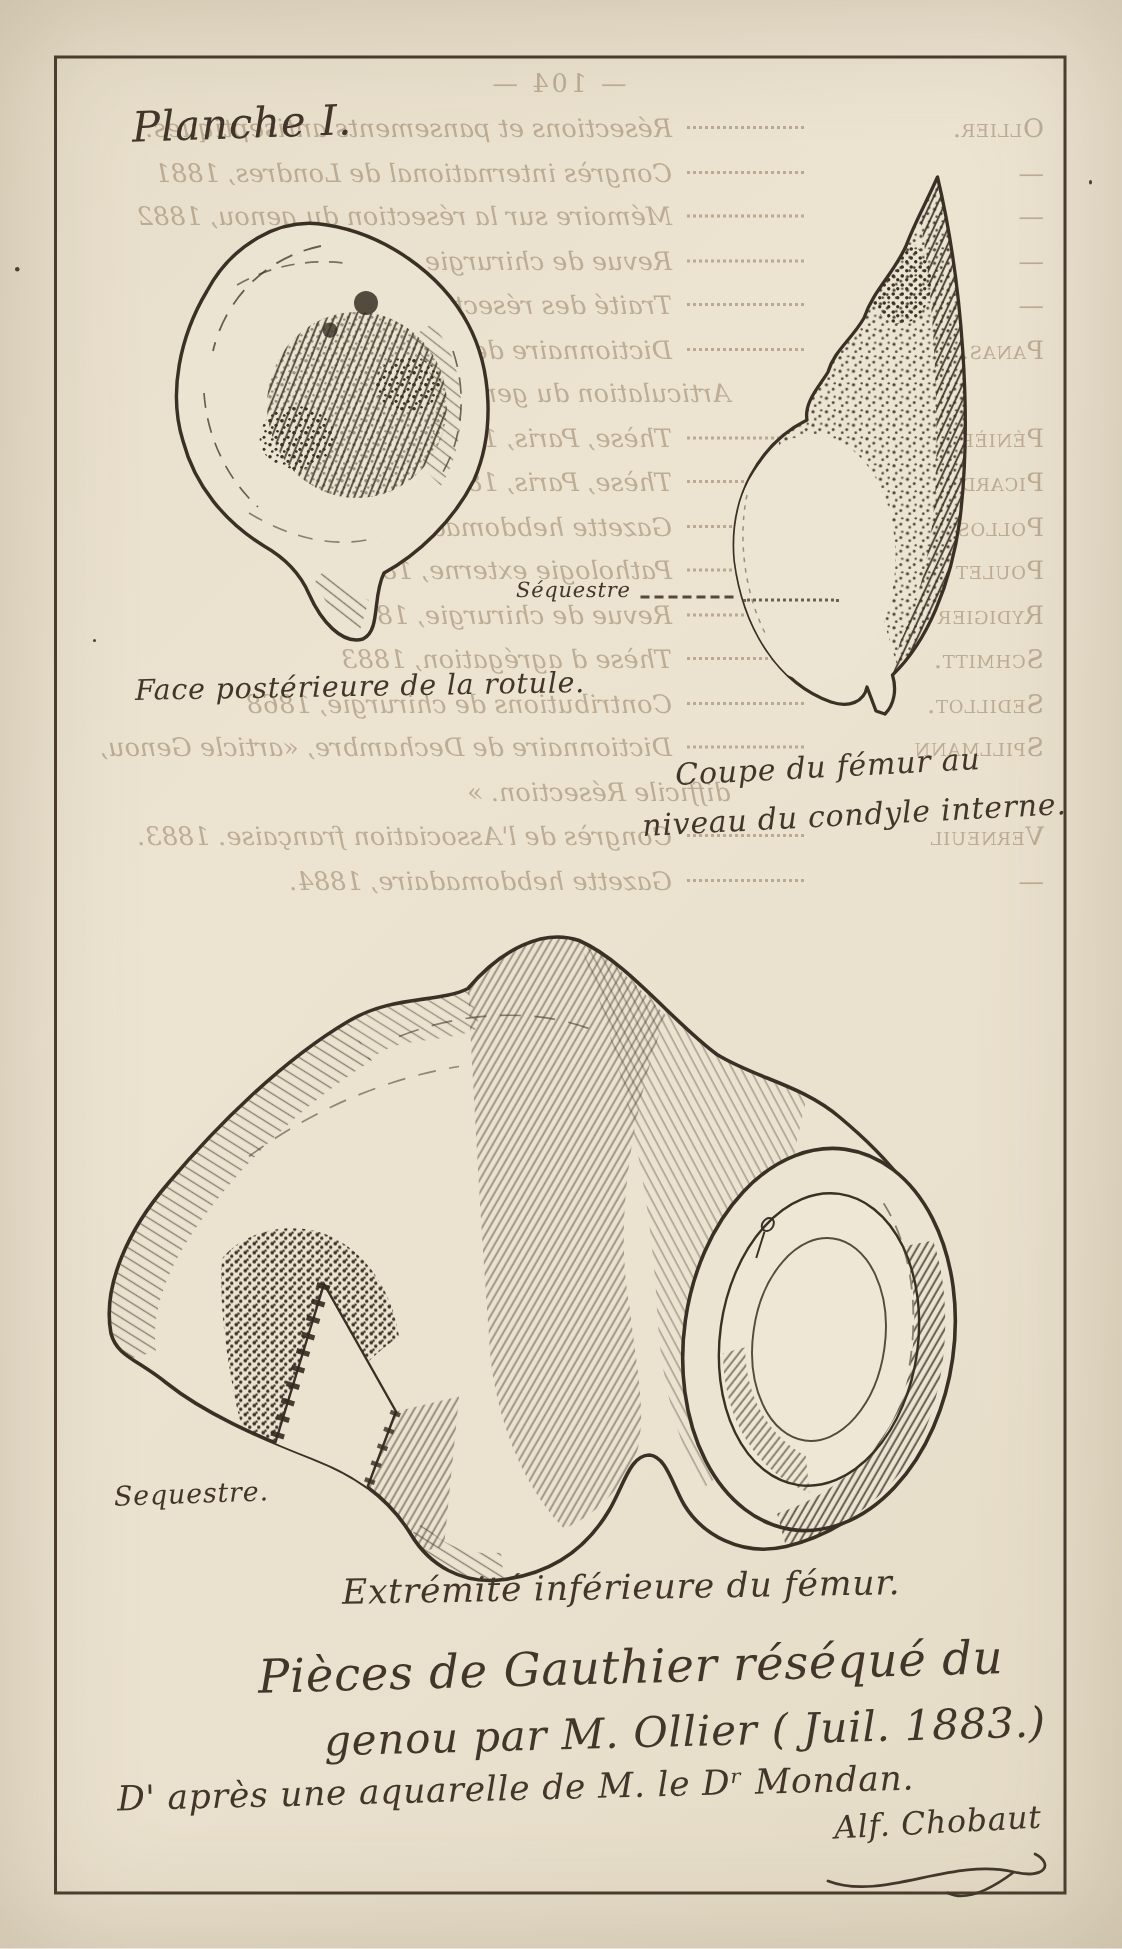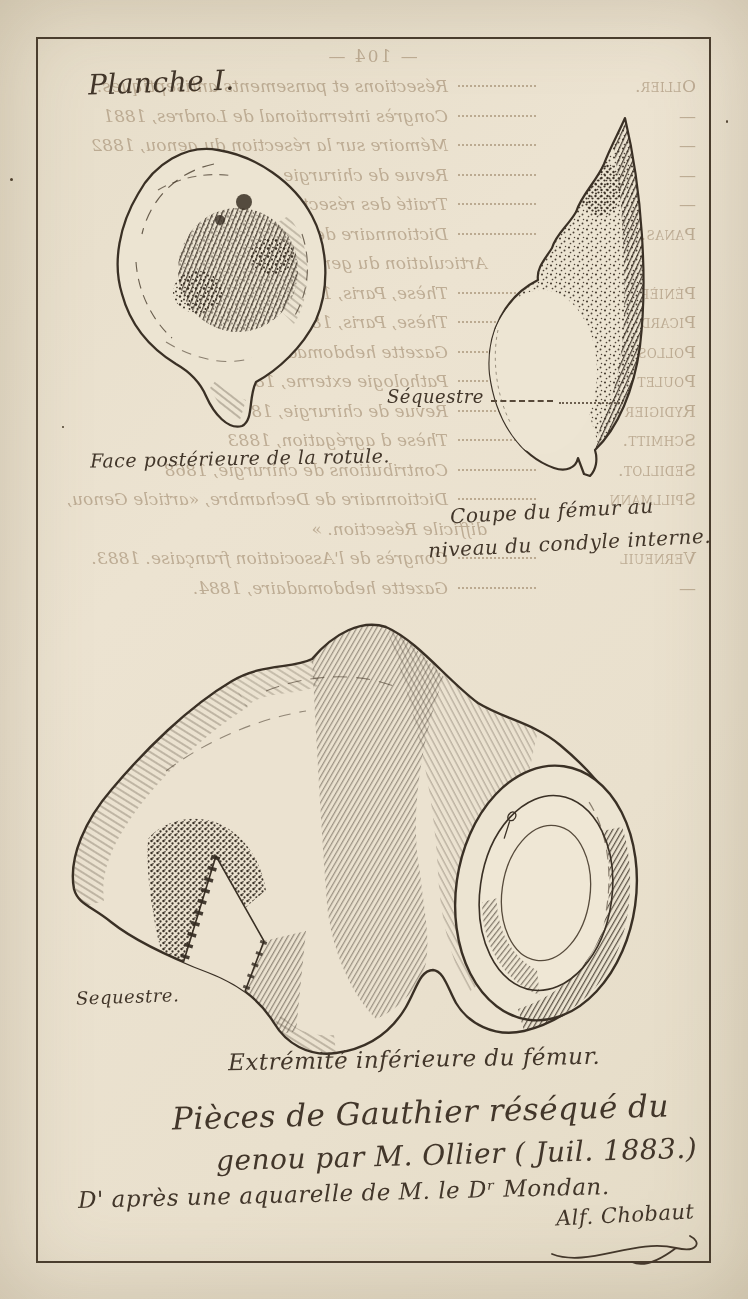--- a/index.html
+++ b/index.html
@@ -27,21 +27,21 @@
   .brow .bdots{flex:1;border-bottom:2px dotted rgba(148,123,93,0.55);margin:0 10px;transform:translateY(-5px);min-width:24px;}
   .brow .btitle{width:400px;flex:none;font-style:italic;}
   .brow.indent{padding-left:215px;}
   .brow.indent .btitle{width:auto;}
   
   .hand{
     position:absolute;z-index:5;color:#42362a;font-style:italic;
     font-family:"DejaVu Serif",serif;white-space:nowrap;letter-spacing:.5px;
   }
   .hw-planche{left:88px;top:66px;font-size:28px;transform:rotate(-2deg);}
-  .hw-seqtop{left:344px;top:386px;font-size:18px;display:flex;align-items:center;margin-left:43px;}
+  .hw-seqtop{left:344px;top:386px;font-size:14px;display:flex;align-items:center;}
   .hw-seqtop .dash1{width:62px;border-bottom:2px dashed #57493a;margin-left:7px;transform:translateY(4px);}
   .hw-seqtop .dash2{width:64px;border-bottom:2px dotted #57493a;margin-left:6px;transform:translateY(6px);opacity:.85;}
   .hw-face{left:90px;top:447px;font-size:19px;transform:rotate(-1deg);}
   .hw-coupe1{left:450px;top:499px;font-size:20px;transform:rotate(-3deg);}
   .hw-coupe2{left:428px;top:531px;font-size:20px;transform:rotate(-3deg);}
   .hw-seqbot{left:76px;top:986px;font-size:18px;transform:rotate(-2deg);}
   .hw-extrem{left:228px;top:1046px;font-size:23px;transform:rotate(-1deg);}
   .hw-cap1{left:172px;top:1094px;font-size:31px;transform:rotate(-1.5deg);}
   .hw-cap2{left:216px;top:1138px;font-size:28px;transform:rotate(-1.5deg);}
   .hw-attr{left:78px;top:1180px;font-size:23px;transform:rotate(-1.5deg);}

